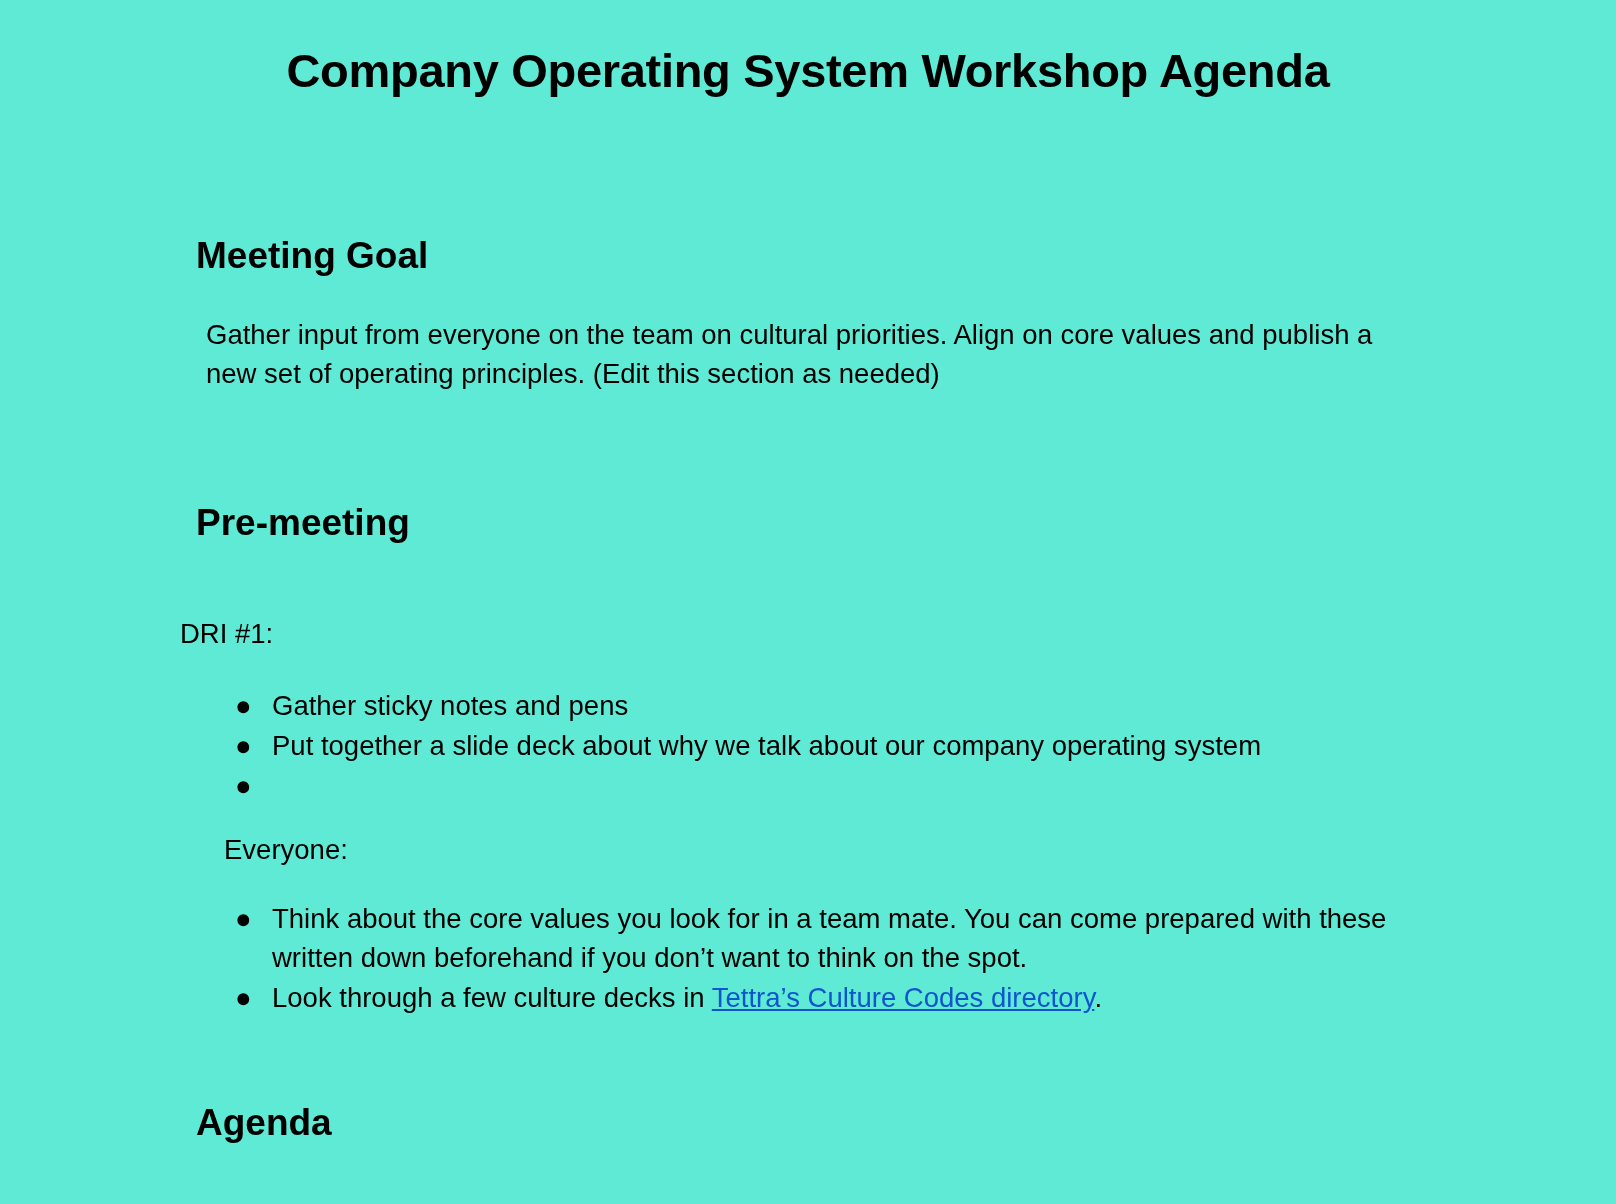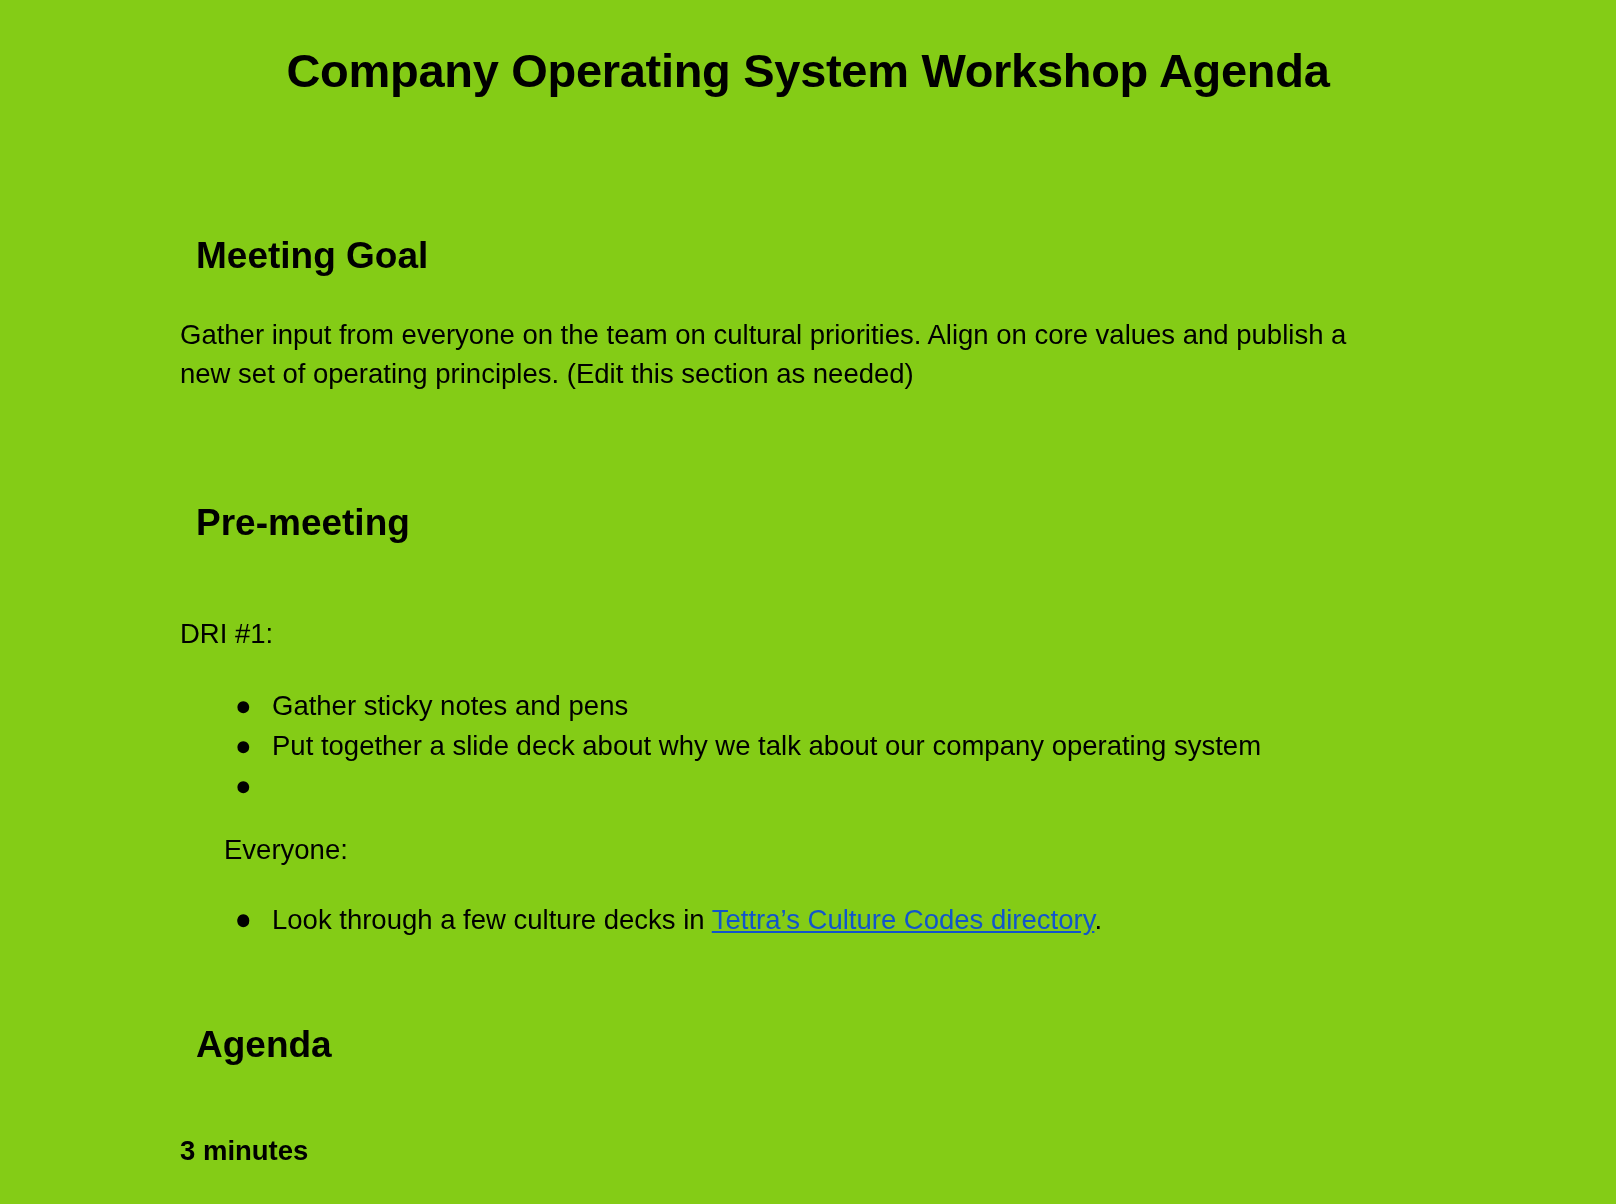--- a/index.html
+++ b/index.html
@@ -13,21 +13,21 @@
     overflow: hidden;
     font-family: "Liberation Sans", sans-serif;
     color: #000000;
     -webkit-font-smoothing: antialiased;
   }
 
   .page {
     position: relative;
     width: 1616px;
     height: 1204px;
-    background: #84cc16;
+    background: #5eead4;
     box-sizing: border-box;
     padding: 0 180px 0 180px;
   }
 
   .doc-title {
     margin: 0;
     padding-top: 44px;
     text-align: center;
     font-size: 47px;
     font-weight: bold;
@@ -49,21 +49,21 @@
   .h-agenda       { padding-top: 68px; }
 
   .body-text {
     margin: 0;
     font-size: 27.5px;
     line-height: 1.42;
     color: #000000;
     max-width: 1195px;
   }
 
-  .goal-paragraph { padding-top: 21px; }
+  .goal-paragraph { padding-top: 21px; margin-left: 26px; }
 
   .label-line {
     margin: 0;
     padding-top: 53px;
     font-size: 27.5px;
     line-height: 1.42;
     color: #000000;
   }
 
   .label-line.everyone { padding-top: 64px; margin-left: 44px; }
@@ -137,20 +137,21 @@
     <li class="bullet-item">
       <span class="bullet-marker">●</span>
     </li>
   </ul>
 
   <p class="label-line everyone">Everyone:</p>
 
   <ul class="bullet-list second-list">
     <li class="bullet-item">
       <span class="bullet-marker">●</span>
+      <span>Think about the core values you look for in a team mate. You can come prepared with these written down beforehand if you don’t want to think on the spot.</span>
     </li>
     <li class="bullet-item">
       <span class="bullet-marker">●</span>
       <span>Look through a few culture decks in </span><a class="doc-link">Tettra’s Culture Codes directory</a><span>.</span>
     </li>
   </ul>
 
   <h2 class="section-heading h-agenda">Agenda</h2>
 
   <p class="time-label">3 minutes</p>

